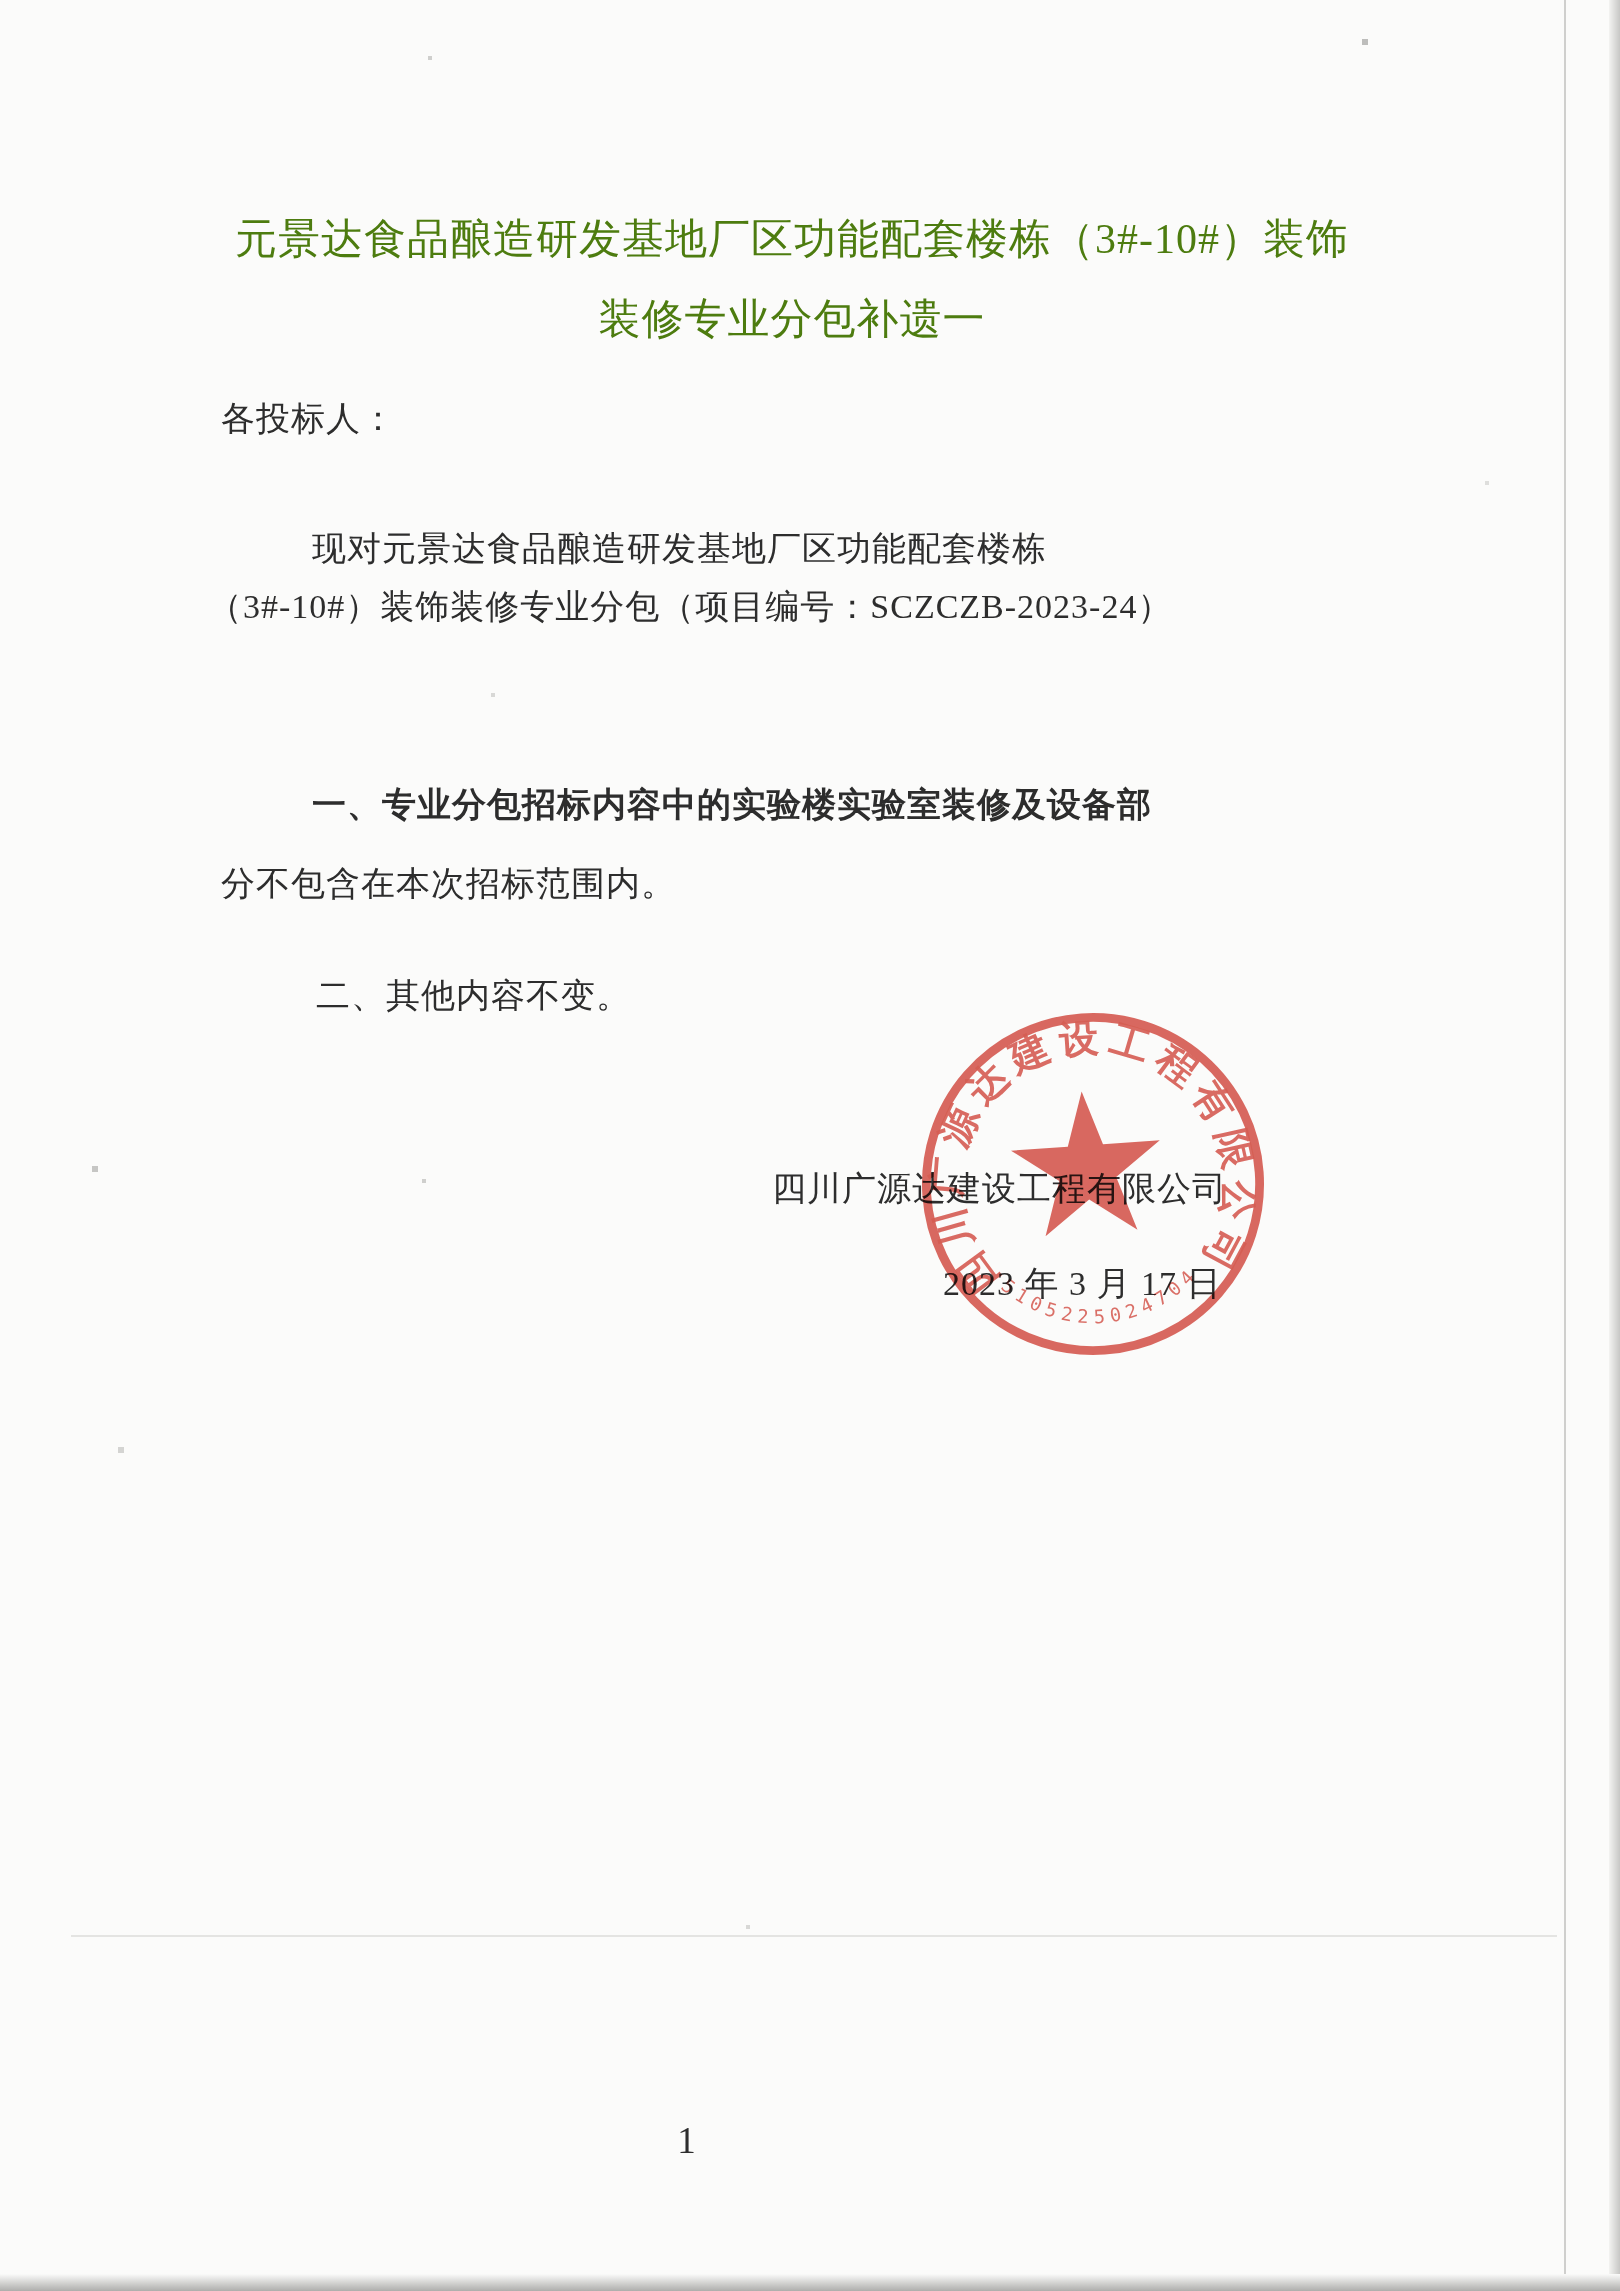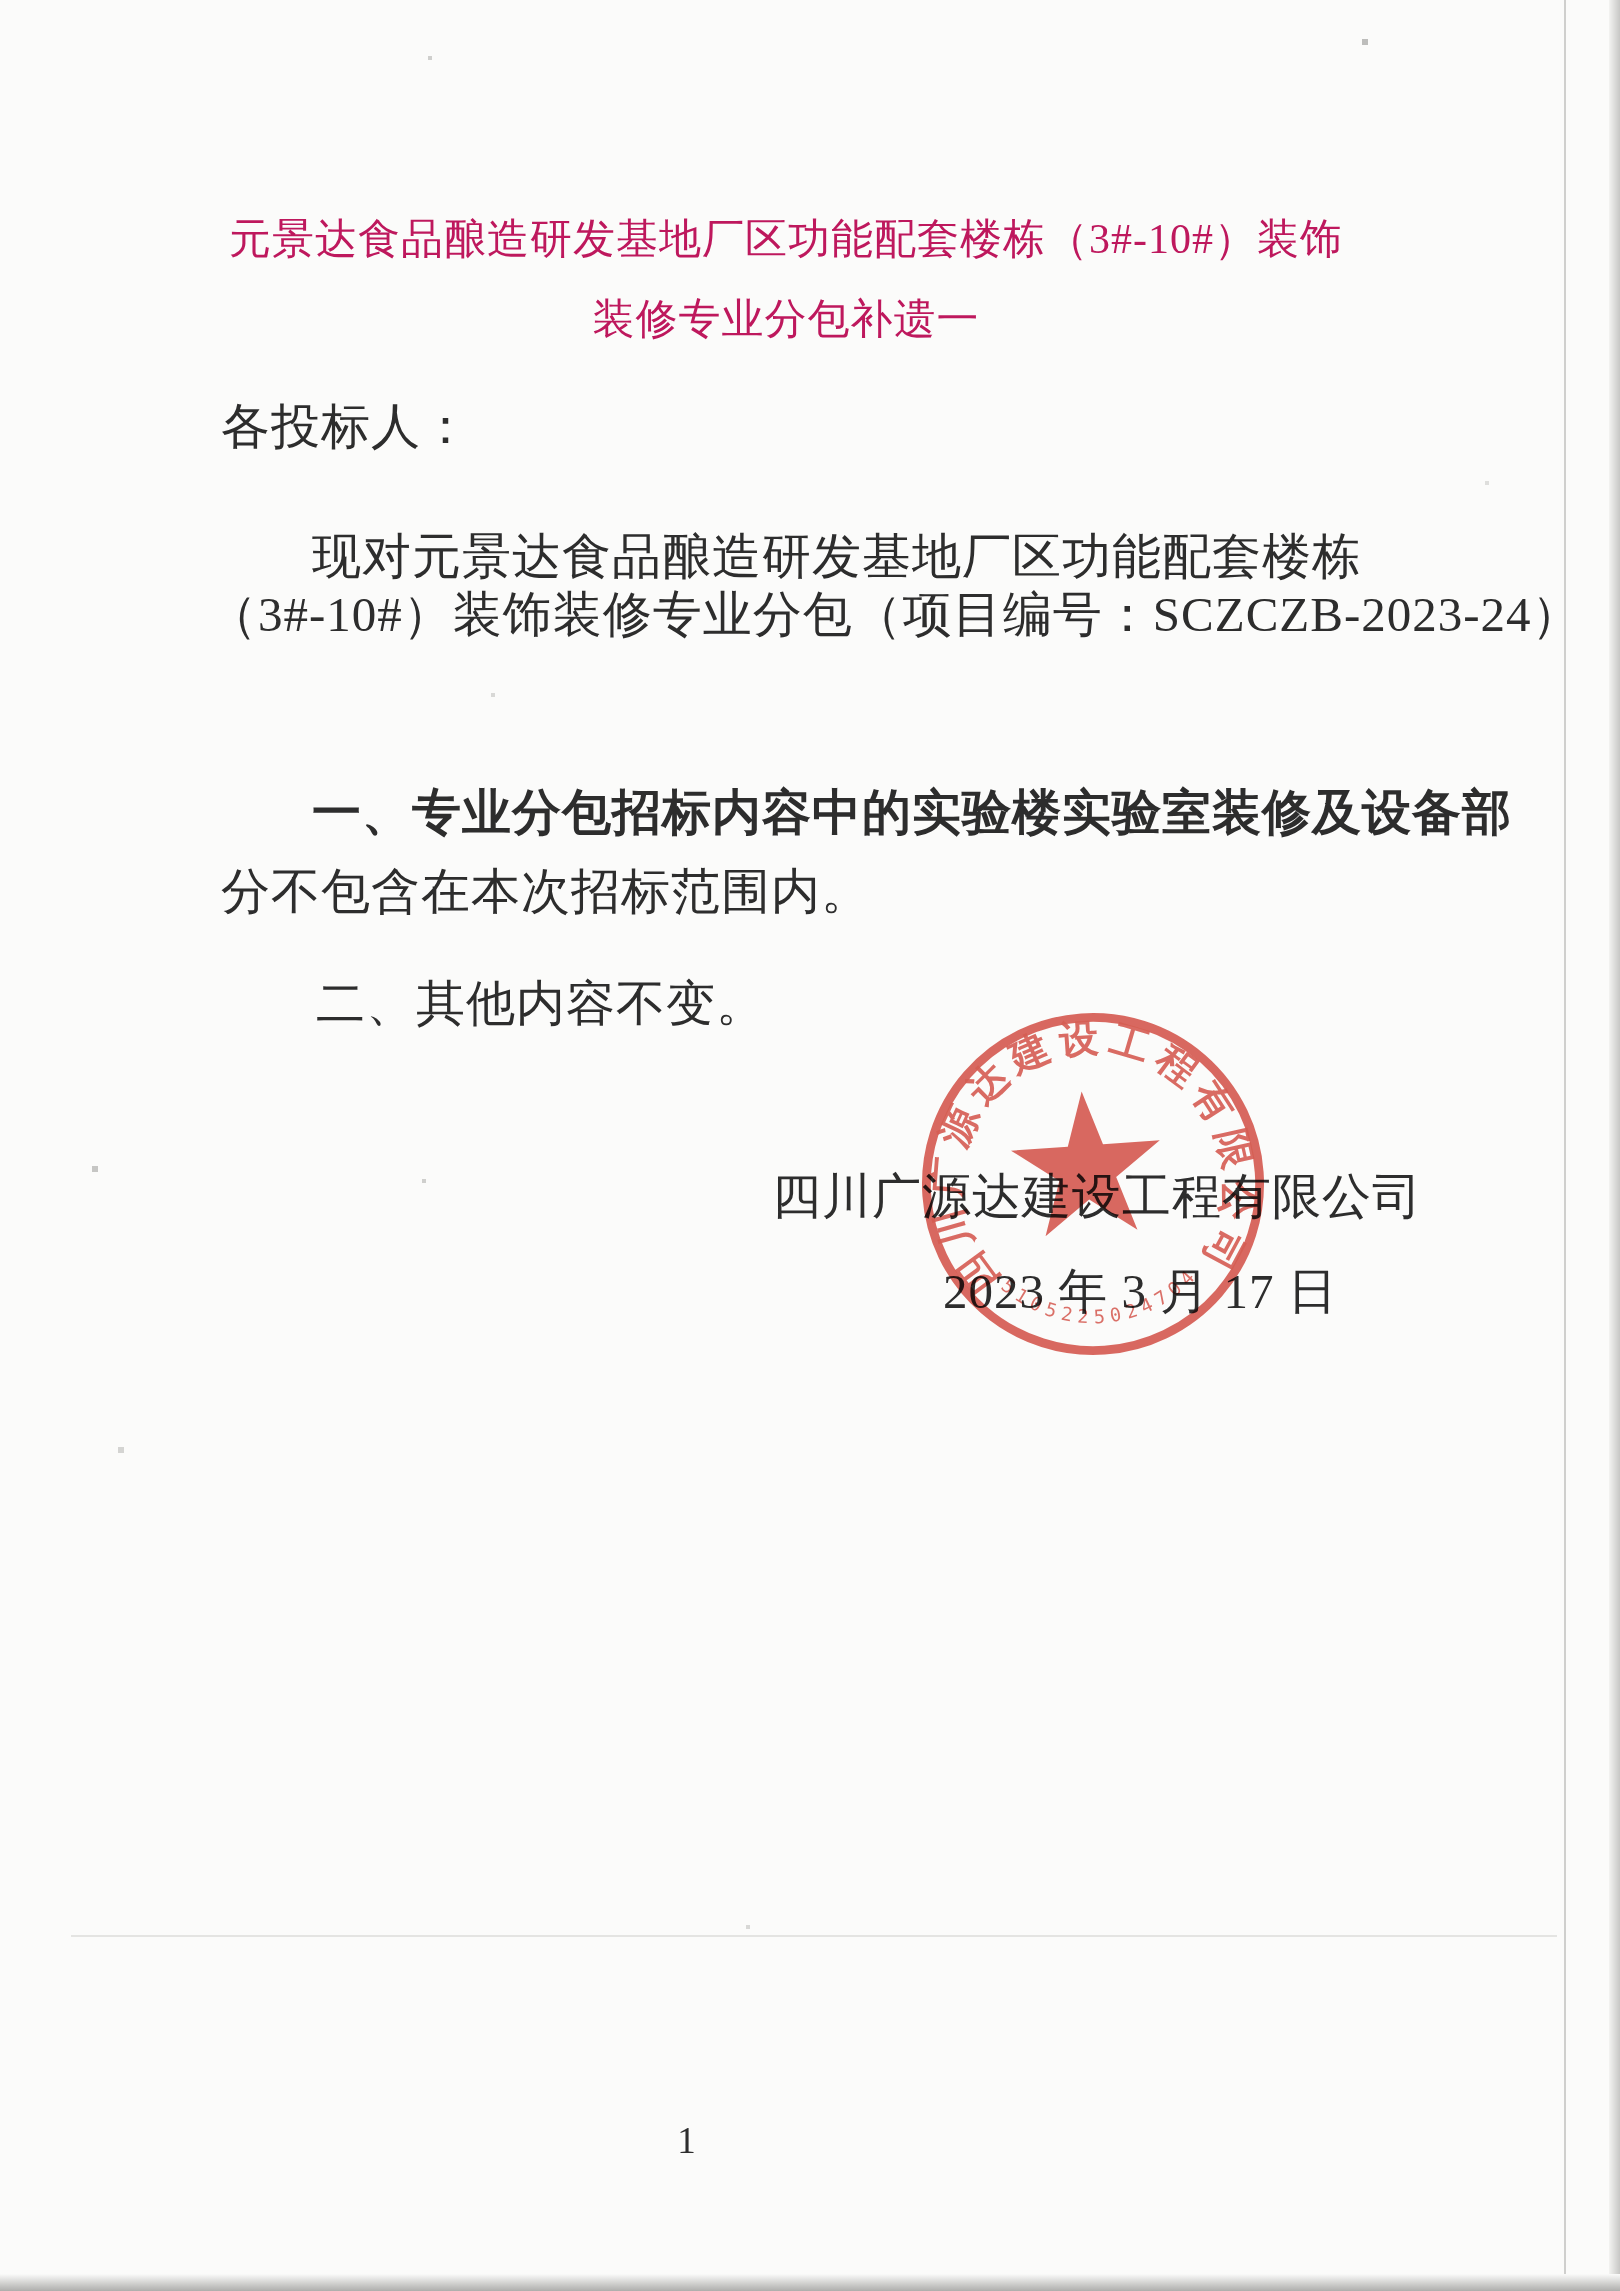--- a/index.html
+++ b/index.html
@@ -7,26 +7,26 @@
   .page {
     position:relative;
     width:1620px; height:2292px;
     background:#fbfbfa;
     overflow:hidden;
     font-family:"Liberation Serif","DejaVu Serif",serif;
     color:#2d2d2d;
   }
   .line {
     position:absolute;
-    font-size:49px;
+    font-size:34px;
     line-height:1;
     white-space:nowrap;
     letter-spacing:1px;
   }
-  .doc-title { font-size:42px; left:215px; width:1142px; text-align:center; color:#be185d; }
+  .doc-title { font-size:42px; left:221px; width:1142px; text-align:center; color:#4d7c0f; }
   .title1 { top:218px; }
   .title2 { top:298px; }
   .salutation { top:402px; left:221px; }
   .p1l1 { top:508px; left:312px;margin-top:24px; }
   .p1l2 { top:590px; left:208px; }
   .p1l3 { top:674px; left:221px; }
   .p2l1 { top:788px; left:312px;font-weight:bold; }
   .p2l2 { top:867px; left:221px; }
   .p3   { top:979px; left:316px; }
   .company { top:1172px; left:772px; }

